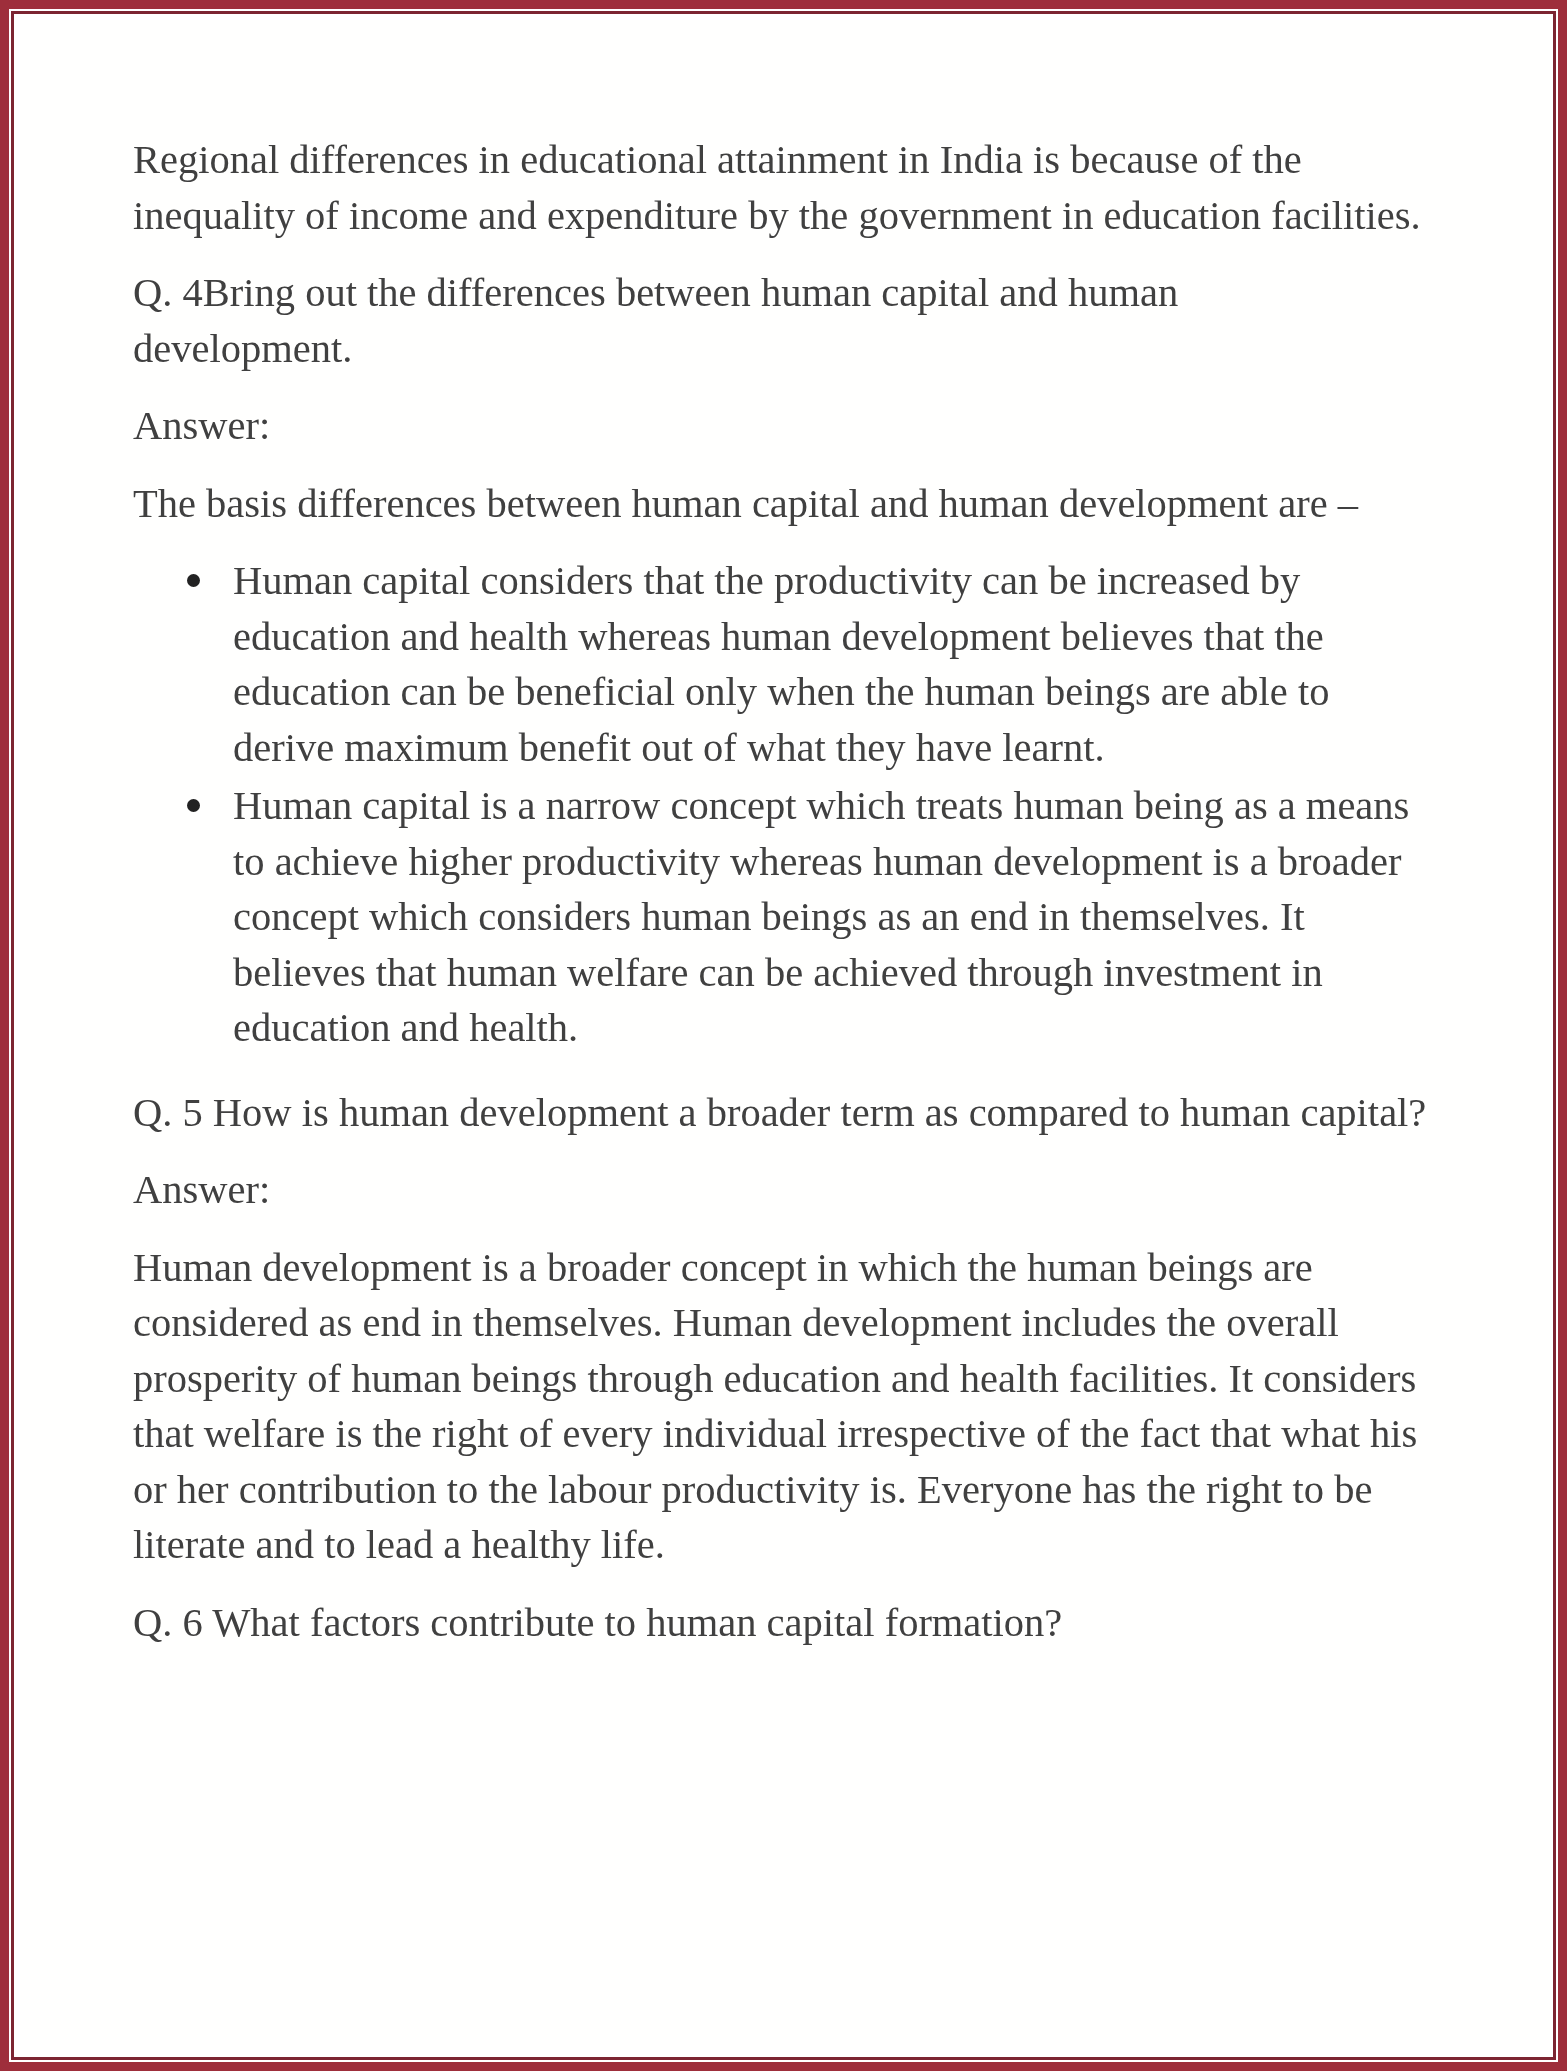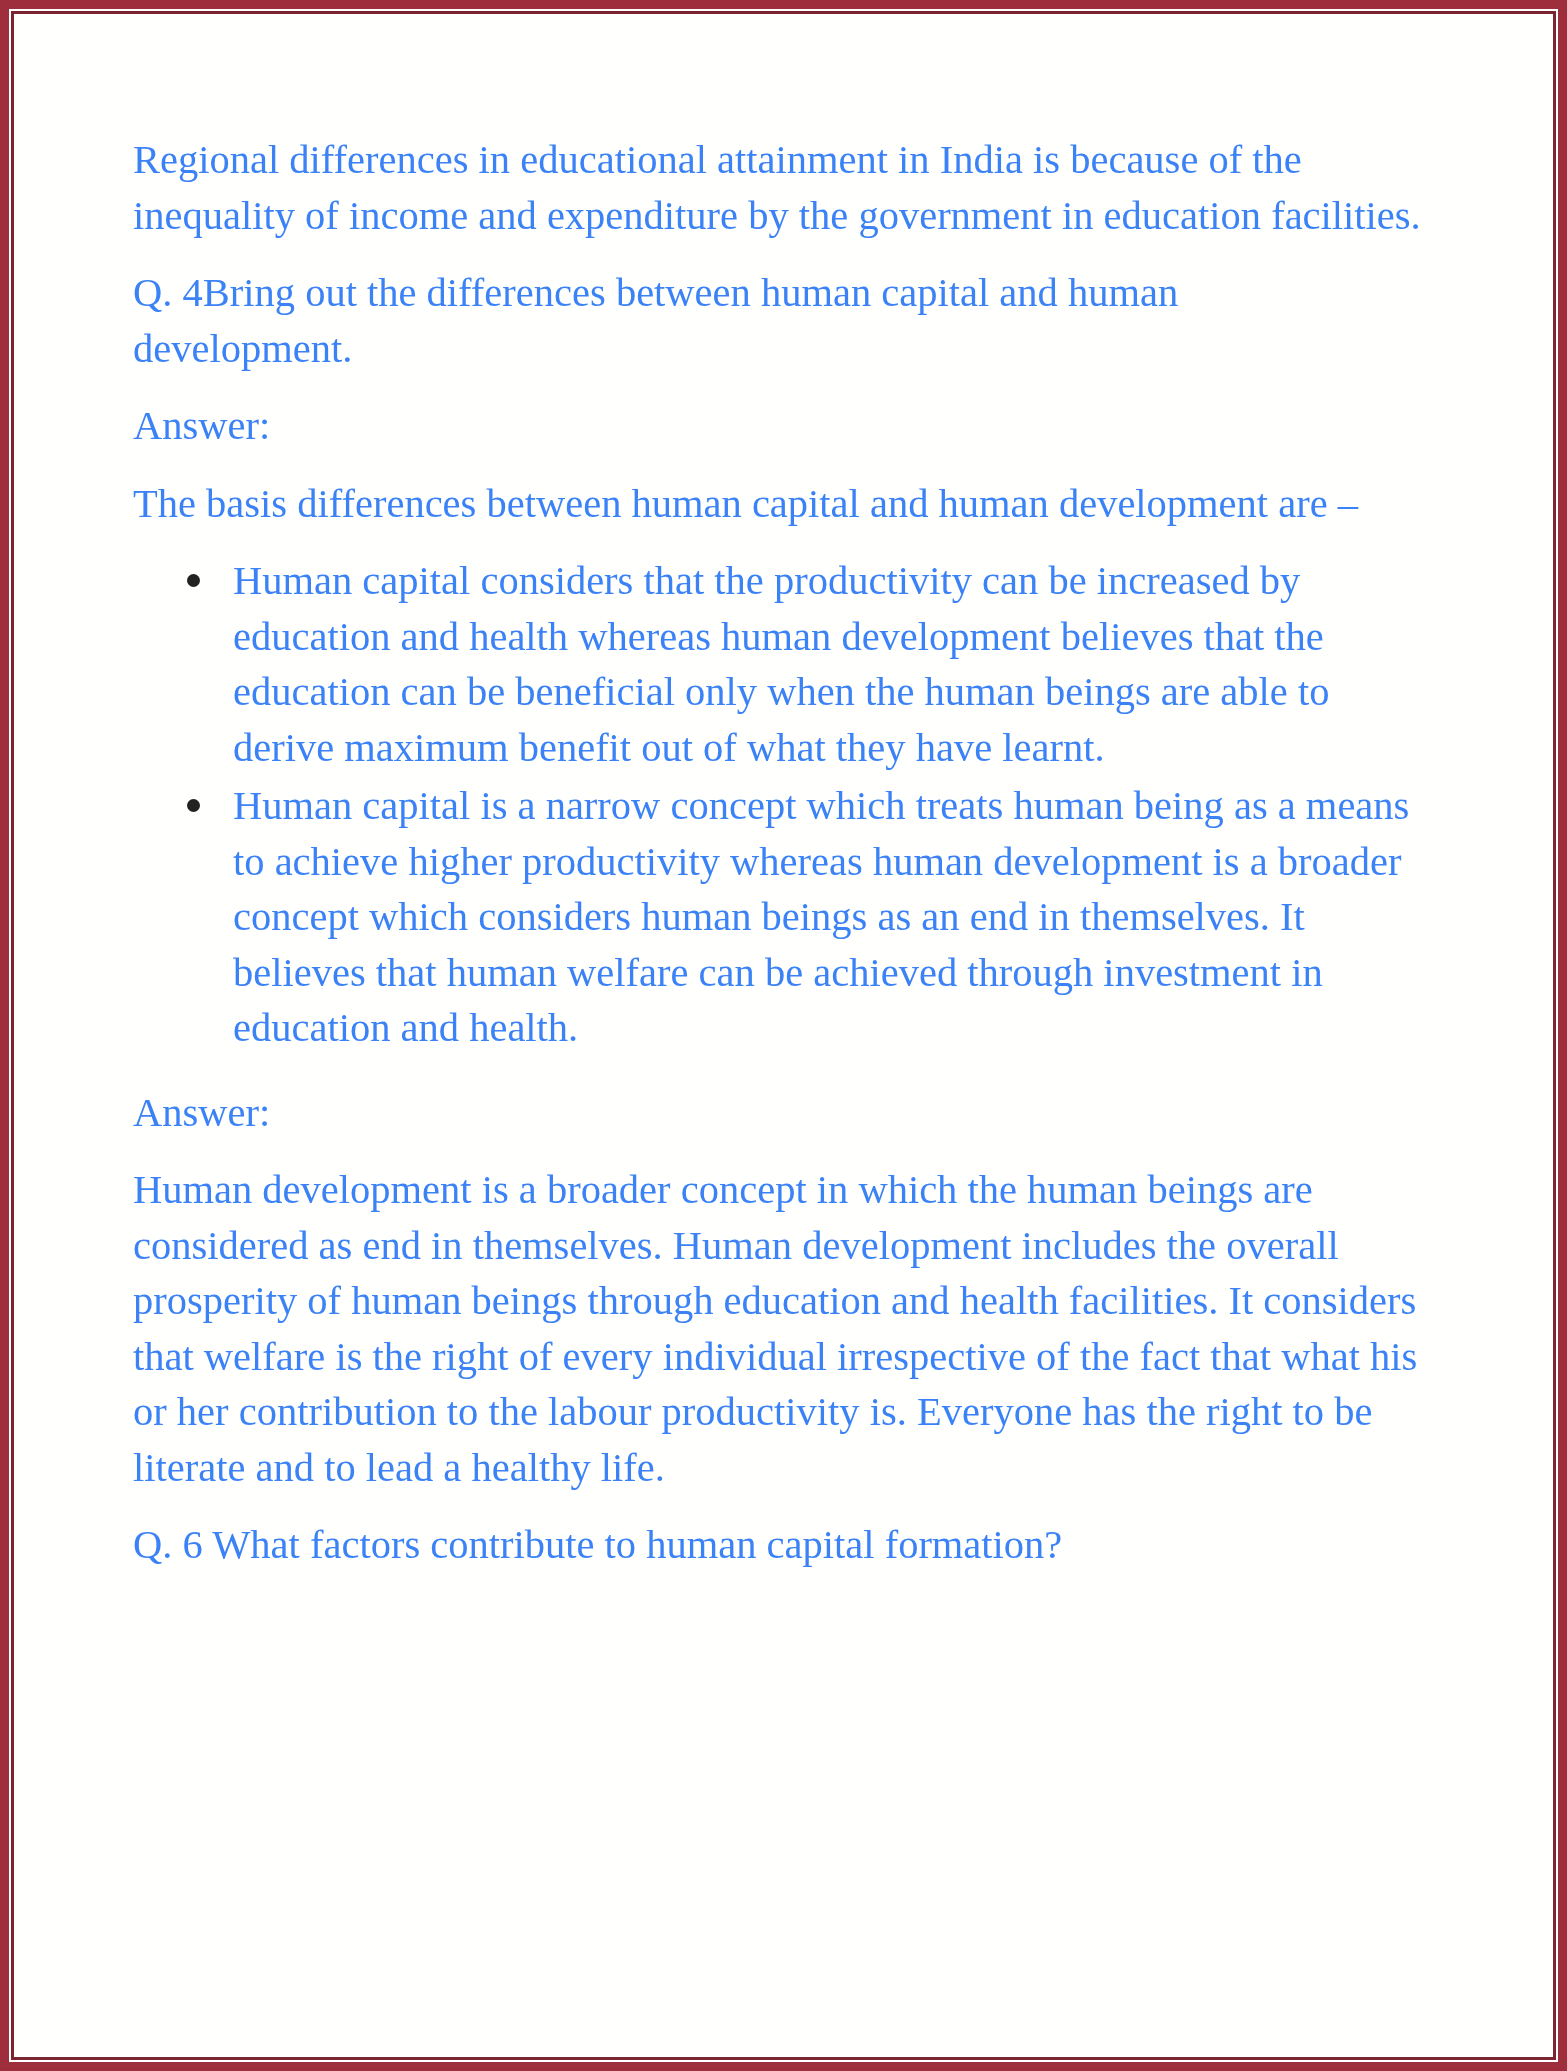--- a/index.html
+++ b/index.html
@@ -30,21 +30,21 @@
       background: #fffffe;
     }
     .page {
       position: absolute;
       left: 133px;
       top: 132px;
       width: 1320px;
       font-family: "Liberation Serif", "DejaVu Serif", serif;
       font-size: 40.5px;
       line-height: 55.5px;
-      color: #3b82f6;
+      color: #404040;
     }
     .page p {
       margin: 0 0 22px 0;
     }
     .bullets {
       list-style: none;
       margin: 0 0 29px 0;
       padding: 0;
     }
     .bullets li {
@@ -88,17 +88,18 @@
     <li class="b1">
       <span class="bullet-dot"></span>
       <span class="txt">Human capital considers that the productivity can be increased by education and health whereas human development believes that the education can be beneficial only when the human beings are able to derive maximum benefit out of what they have learnt.</span>
     </li>
     <li class="b2">
       <span class="bullet-dot"></span>
       <span class="txt">Human capital is a narrow concept which treats human being as a means to achieve higher productivity whereas human development is a broader concept which considers human beings as an end in themselves. It believes that human welfare can be achieved through investment in education and health.</span>
     </li>
   </ul>
 
+  <p class="q5">Q. 5 How is human development a broader term as compared to human capital?</p>
   <p>Answer:</p>
   <p class="p5">Human development is a broader concept in which the human beings are considered as end in themselves. Human development includes the overall prosperity of human beings through education and health facilities. It considers that welfare is the right of every individual irrespective of the fact that what his or her contribution to the labour productivity is. Everyone has the right to be literate and to lead a healthy life.</p>
 
   <p>Q. 6 What factors contribute to human capital formation?</p>
 </div>
 
 </body></html>

